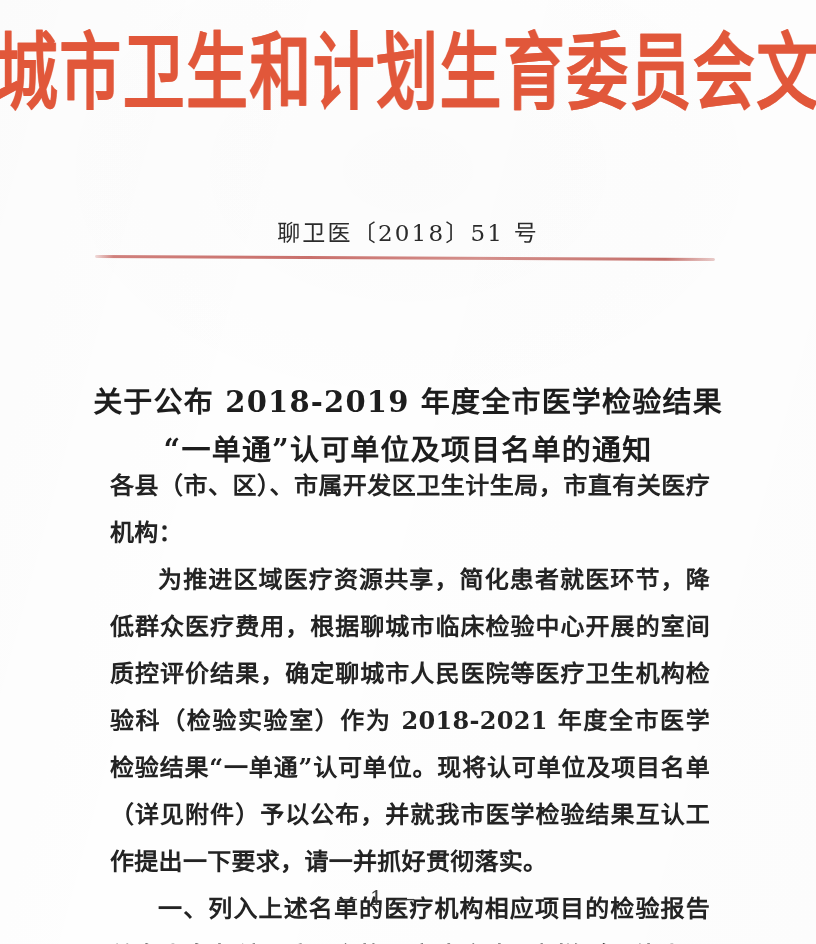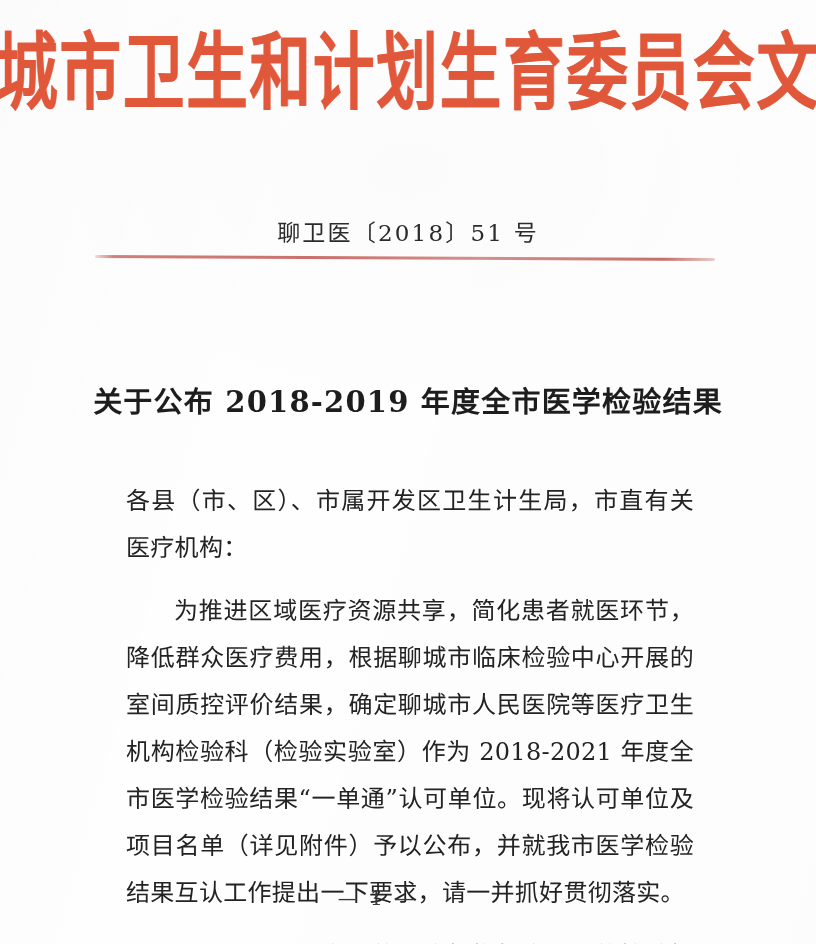--- a/index.html
+++ b/index.html
@@ -115,23 +115,24 @@
     width: 600px;
     top: 462px;
     font-family: "DejaVu Serif", "Liberation Serif", serif;
     font-size: 24px;
     line-height: 47px;
     color: #232323;
     letter-spacing: 0.3px;
   }
 
   .body-text p {
-    margin: 16px;
+    margin: 0;
     text-align: justify;
     text-justify: inter-character;
+    font-weight: bold;
   }
   .body-text p.indent { text-indent: 2em; }
 
   
   .page-number {
     position: absolute;
     left: 0;
     right: 0;
     bottom: 34px;
     text-align: center;
@@ -152,20 +153,21 @@
   <div class="masthead">
     <div class="masthead-title">聊城市卫生和计划生育委员会文件</div>
   </div>
 
   <div class="doc-number">聊卫医〔2018〕51 号</div>
 
   <div class="red-rule"></div>
 
   <div class="doc-title">
     <span class="tline">关于公布 2018-2019 年度全市医学检验结果</span>
+    <span class="tline">“一单通”认可单位及项目名单的通知</span>
   </div>
 
   <div class="body-text">
     <p>各县（市、区）、市属开发区卫生计生局，市直有关医疗机构：</p>
     <p class="indent">为推进区域医疗资源共享，简化患者就医环节，降低群众医疗费用，根据聊城市临床检验中心开展的室间质控评价结果，确定聊城市人民医院等医疗卫生机构检验科（检验实验室）作为 2018-2021 年度全市医学检验结果“一单通”认可单位。现将认可单位及项目名单（详见附件）予以公布，并就我市医学检验结果互认工作提出一下要求，请一并抓好贯彻落实。</p>
     <p class="indent">一、列入上述名单的医疗机构相应项目的检验报告单右上角标注“质评合格，市内参考”字样（黑体小四号），可在全市各级各类医疗机构予以互相认可。</p>
   </div>
 
   <div class="page-number">— 1 —</div>
 

